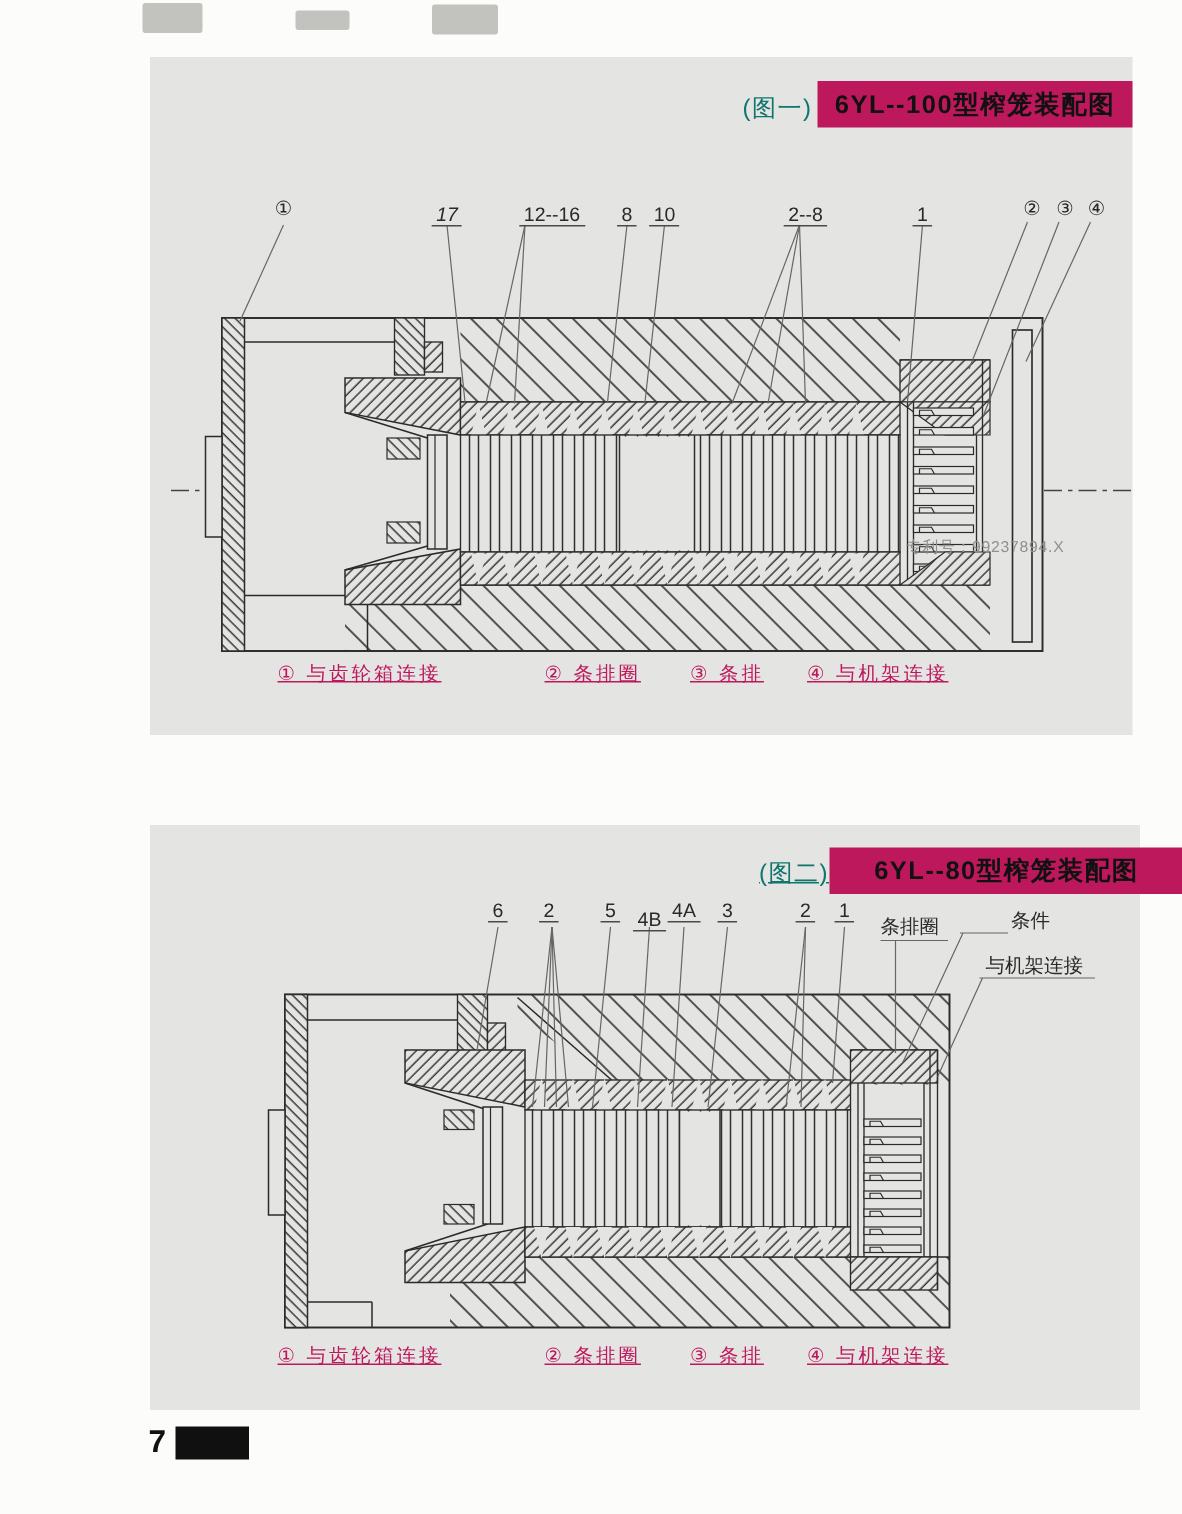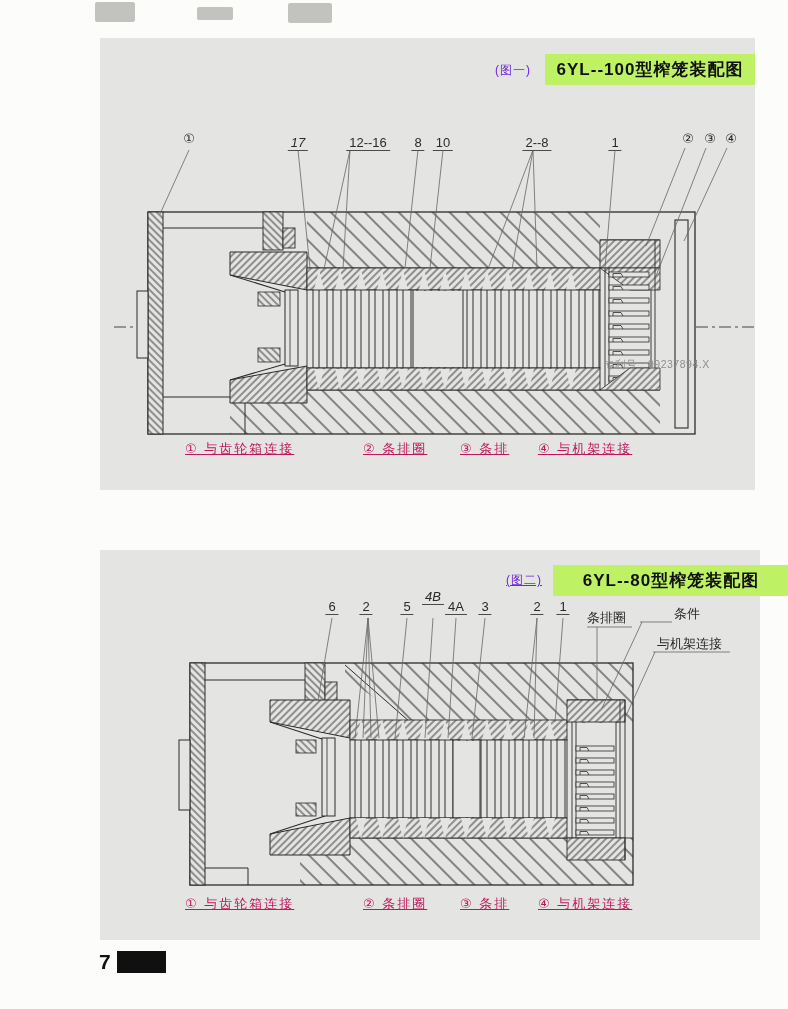--- a/index.html
+++ b/index.html
@@ -4,22 +4,22 @@
 <style>
   html,body{margin:0;padding:0;}
   body{
     width:788px;height:1009px;position:relative;overflow:hidden;
     background:#fcfcfb;
     font-family:"Liberation Sans","DejaVu Sans",sans-serif;
     color:#1f1f1f;
   }
   .panel{position:absolute;background:#e4e4e2;}
   .panel svg{position:absolute;left:0;top:0;}
-  .fig-tag{position:absolute;font-size:12px;color:#6d28d9;letter-spacing:1px;white-space:nowrap;}
-  .title-box{position:absolute;background:#bef264;display:flex;align-items:center;justify-content:center;}
+  .fig-tag{position:absolute;font-size:16px;color:#0f766e;letter-spacing:1px;white-space:nowrap;}
+  .title-box{position:absolute;background:#be185d;display:flex;align-items:center;justify-content:center;}
   .title-box span{font-size:17px;font-weight:bold;letter-spacing:1px;color:#111;white-space:nowrap;}
   .callout{position:absolute;transform:translateX(-50%);font-size:13px;color:#2a2a2a;
            padding:0 3px 1px 3px;border-bottom:1px solid #4a4a4a;white-space:nowrap;line-height:13px;}
   .callout.circ{border-bottom:none;font-size:13px;padding:0;}
   .sidelabel{position:absolute;font-size:13px;color:#2a2a2a;white-space:nowrap;line-height:13px;font-family:Liberation Serif, serif;}
   .legend-item{position:absolute;font-size:13px;color:#be185d;letter-spacing:2px;white-space:nowrap;text-decoration:underline;}
   .topmark{position:absolute;background:#c2c2bf;border-radius:2px;}
   .pagenum{position:absolute;font-size:21px;font-weight:bold;color:#111;}
   .blackbar{position:absolute;background:#101010;}
 </style>
@@ -318,21 +318,21 @@
   </svg>
 
   <span class="fig-tag" style="left:406px;top:22px;text-decoration:underline;">(图二)</span>
   <div class="title-box" style="left:453px;top:15px;width:236px;height:31px;">
     <span>6YL--80型榨笼装配图</span>
   </div>
 
   <span class="callout" style="left:232px;top:50px;">6</span>
   <span class="callout" style="left:266px;top:50px;">2</span>
   <span class="callout" style="left:307px;top:50px;">5</span>
-  <span class="callout" style="left:333px;top:40px;font-style:italic;">4B</span>
+  <span class="callout" style="left:333px;top:56px;">4B</span>
   <span class="callout" style="left:356px;top:50px;">4A</span>
   <span class="callout" style="left:385px;top:50px;">3</span>
   <span class="callout" style="left:437px;top:50px;">2</span>
   <span class="callout" style="left:463px;top:50px;">1</span>
 
   <span class="sidelabel" style="left:487px;top:61px;">条排圈</span>
   <span class="sidelabel" style="left:542px;top:57px;margin-left:32px;">条件</span>
   <span class="sidelabel" style="left:557px;top:87px;">与机架连接</span>
 
   <span class="legend-item" style="left:85px;top:345px;">① 与齿轮箱连接</span>

